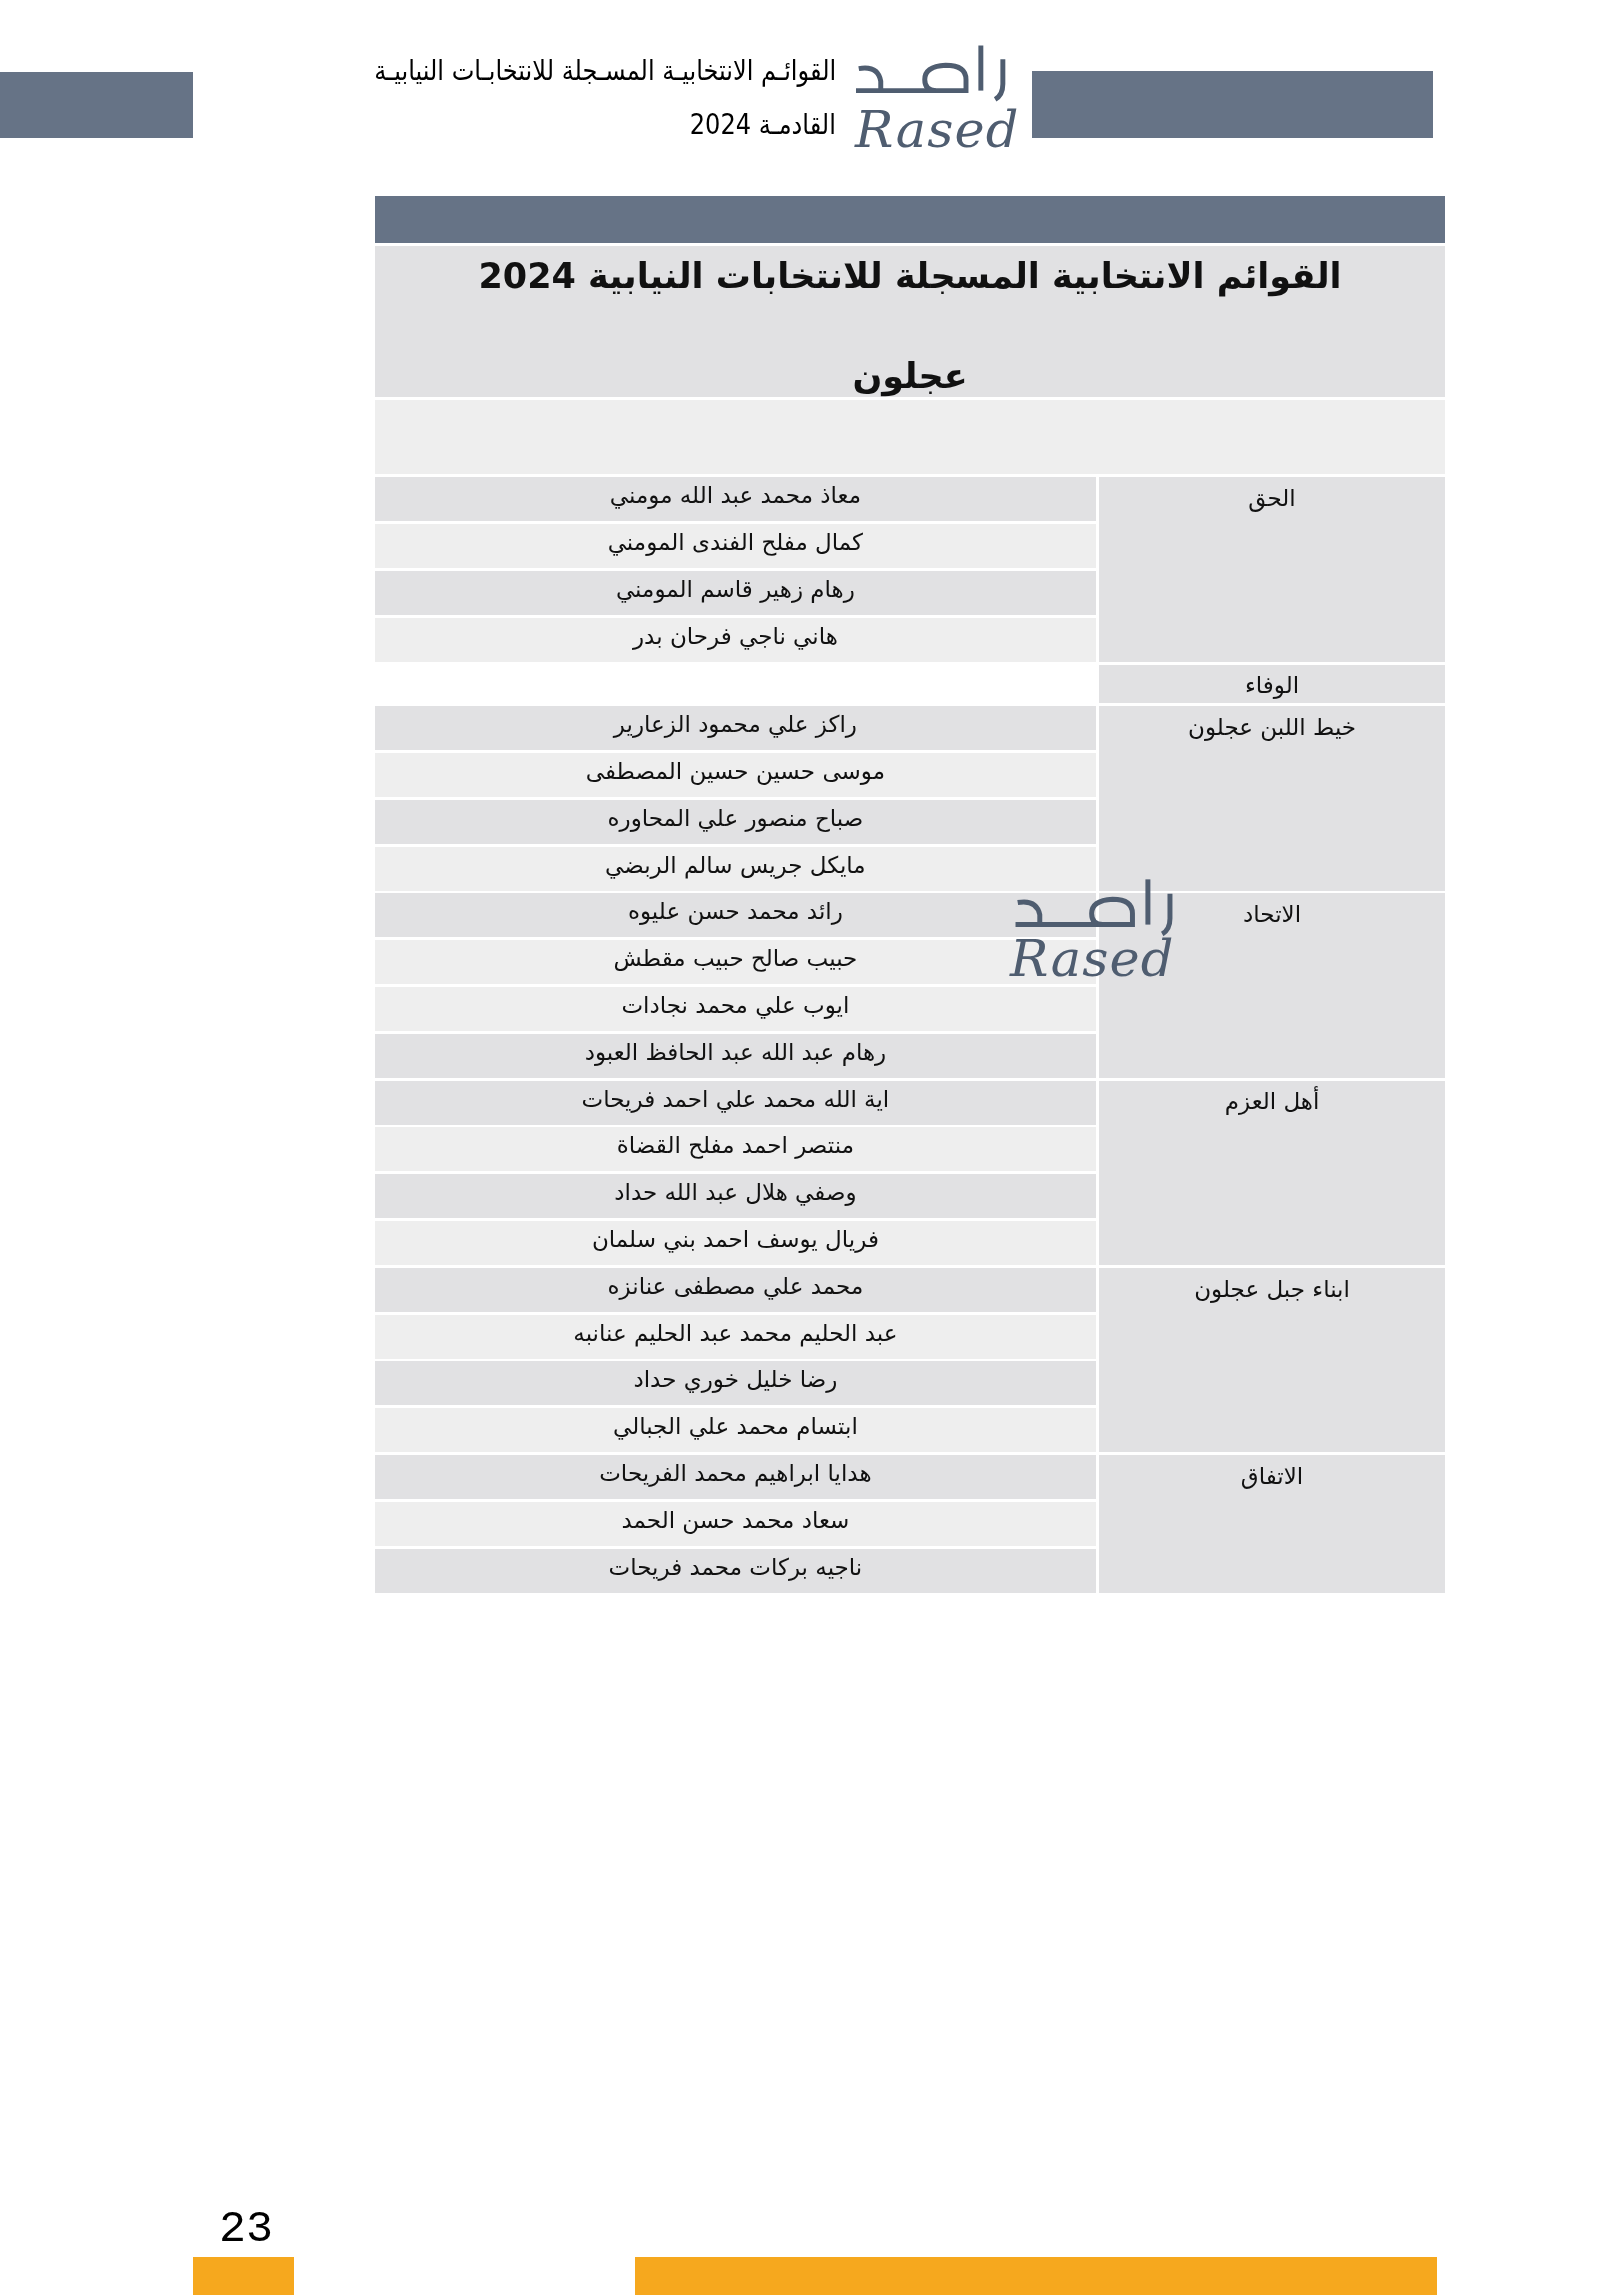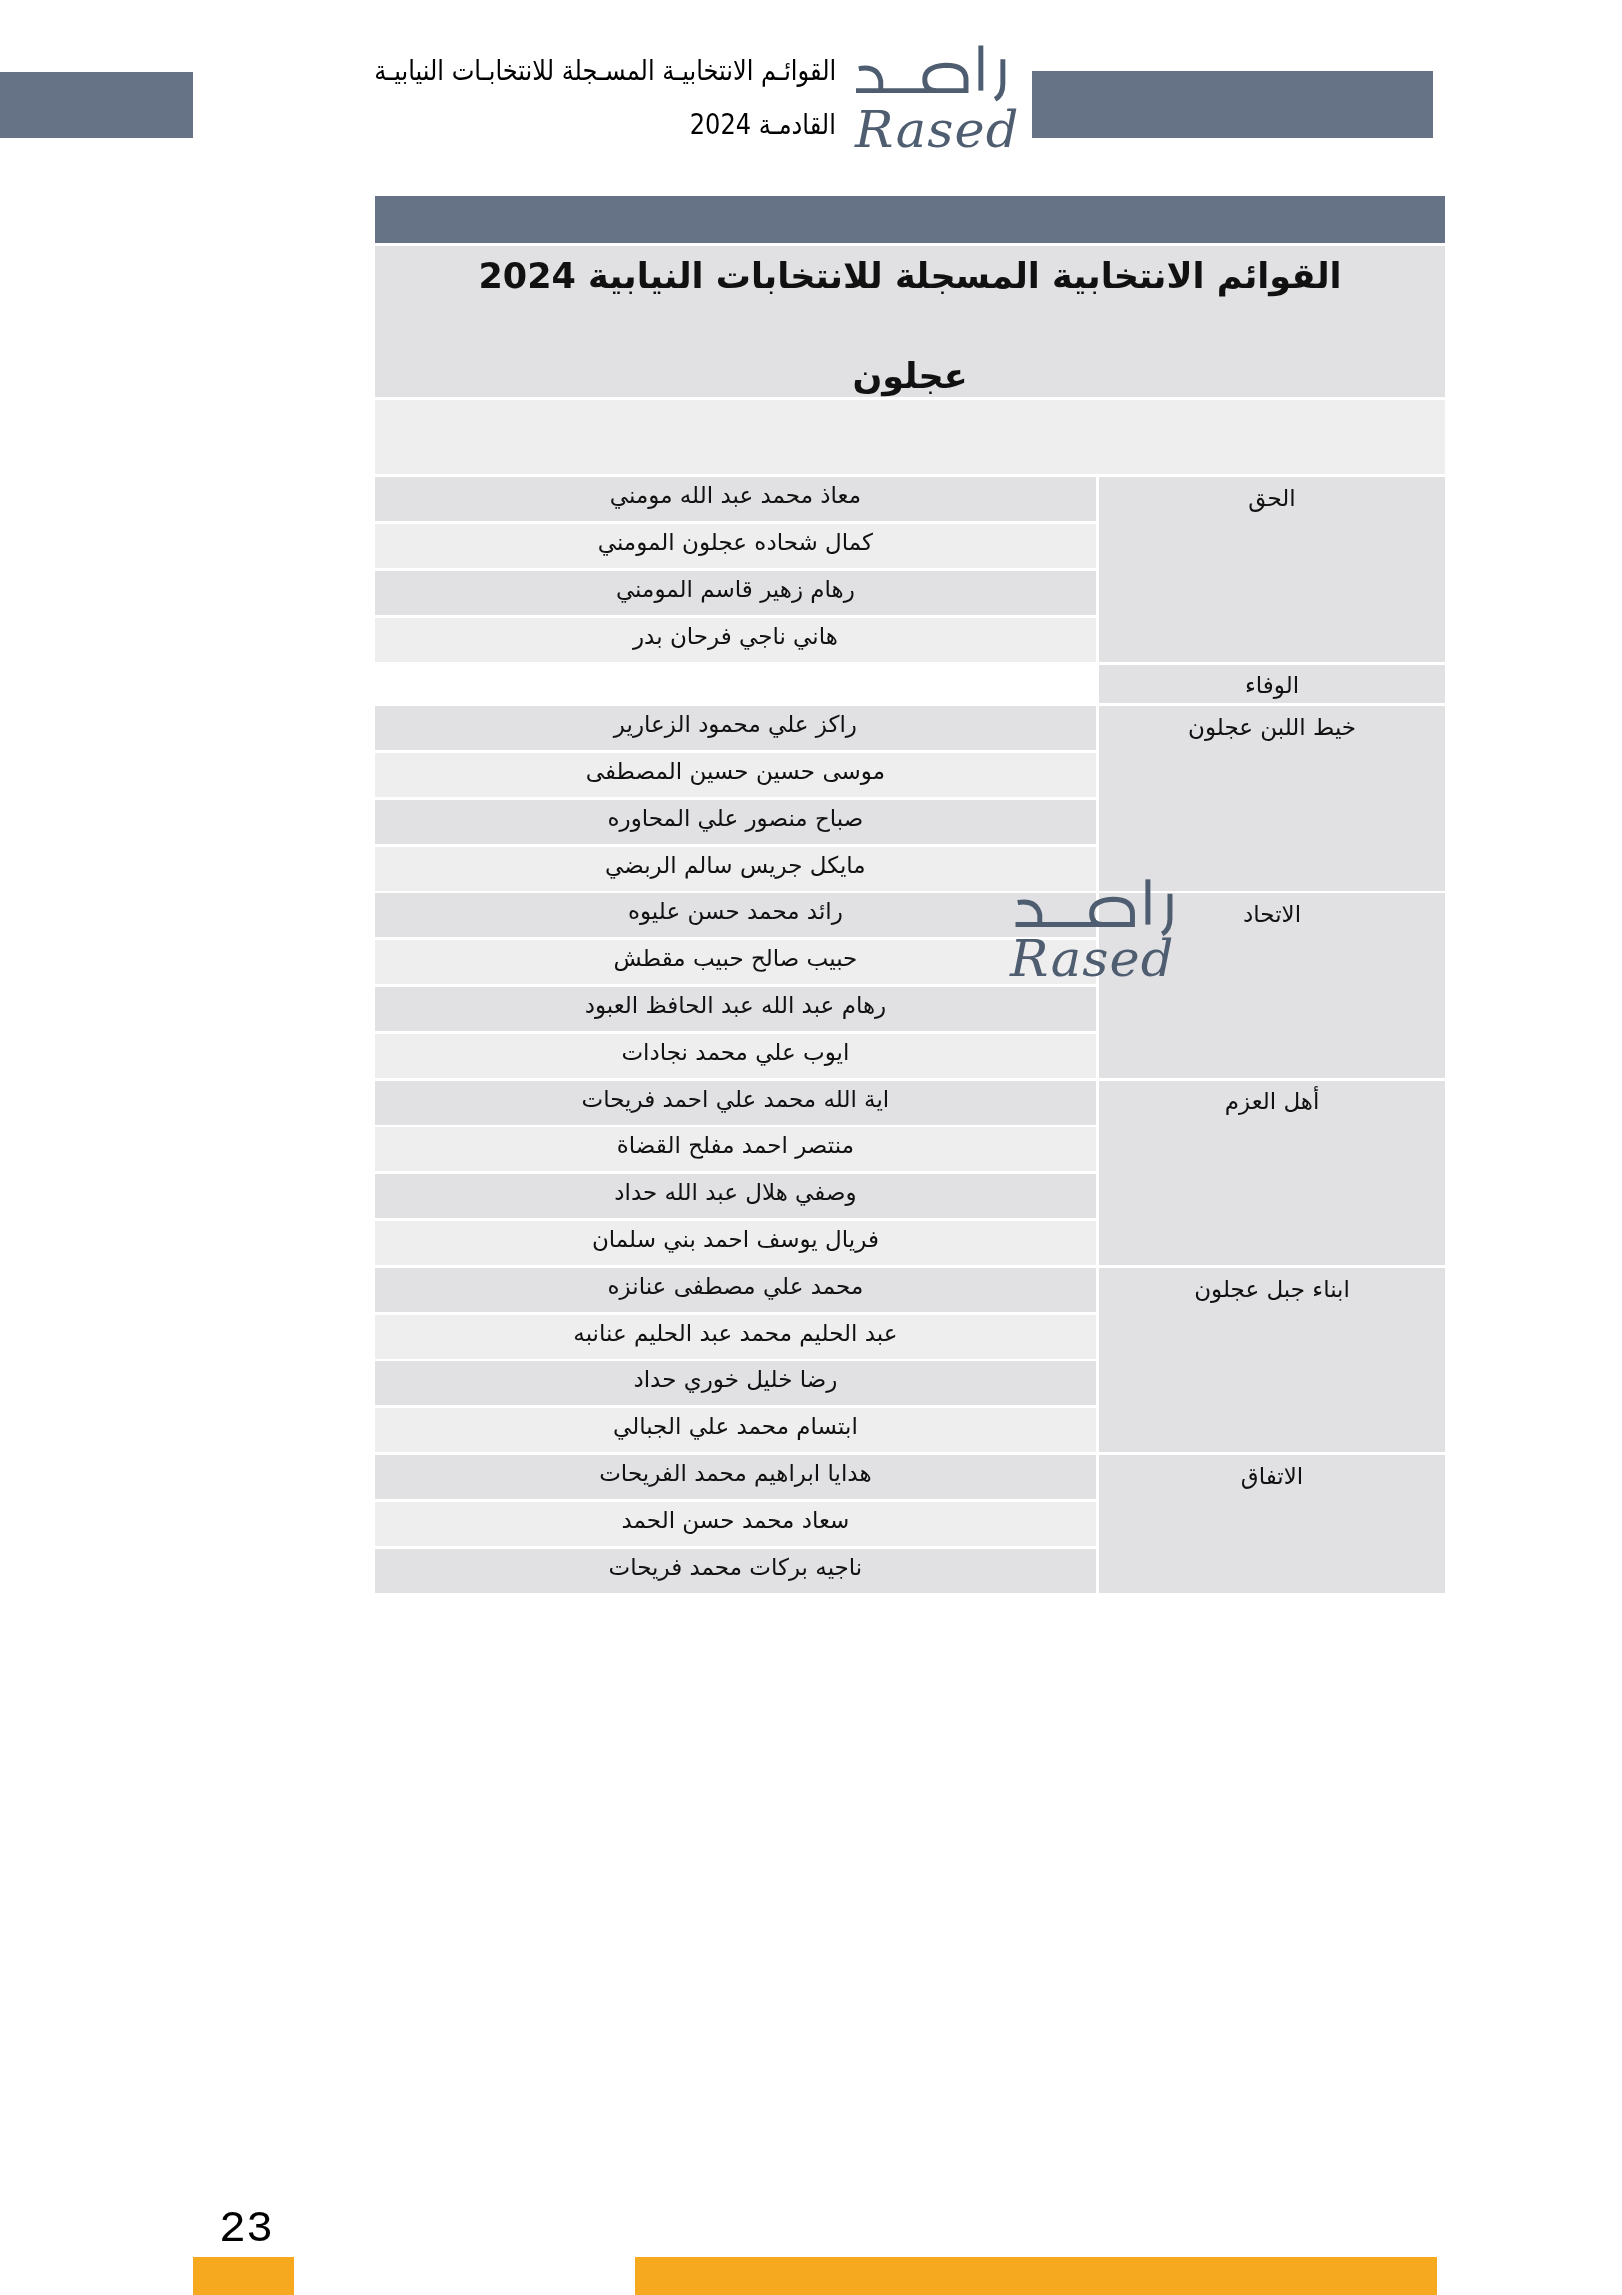--- a/index.html
+++ b/index.html
@@ -191,21 +191,21 @@
     <div class="t2">عجلون</div>
   </div>
   <div class="tbl-empty"></div>
 
   <div class="groups">
 
     <div class="group">
       <div class="party-cell">الحق</div>
       <div class="names-col">
         <div class="name-cell odd">معاذ محمد عبد الله مومني</div>
-        <div class="name-cell even">كمال شحاده عجلون المومني</div>
+        <div class="name-cell even">كمال مفلح الفندى المومني</div>
         <div class="name-cell odd">رهام زهير قاسم المومني</div>
         <div class="name-cell even">هاني ناجي فرحان بدر</div>
       </div>
     </div>
 
     <div class="group">
       <div class="party-cell">الوفاء</div>
     </div>
 
     <div class="group">
@@ -216,22 +216,22 @@
         <div class="name-cell odd">صباح منصور علي المحاوره</div>
         <div class="name-cell even">مايكل جريس سالم الربضي</div>
       </div>
     </div>
 
     <div class="group">
       <div class="party-cell">الاتحاد</div>
       <div class="names-col">
         <div class="name-cell odd">رائد محمد حسن عليوه</div>
         <div class="name-cell even">حبيب صالح حبيب مقطش</div>
+        <div class="name-cell even">ايوب علي محمد نجادات</div>
         <div class="name-cell odd">رهام عبد الله عبد الحافظ العبود</div>
-        <div class="name-cell even">ايوب علي محمد نجادات</div>
       </div>
     </div>
 
     <div class="group">
       <div class="party-cell">أهل العزم</div>
       <div class="names-col">
         <div class="name-cell odd">اية الله محمد علي احمد فريحات</div>
         <div class="name-cell even">منتصر احمد مفلح القضاة</div>
         <div class="name-cell odd">وصفي هلال عبد الله حداد</div>
         <div class="name-cell even">فريال يوسف احمد بني سلمان</div>

